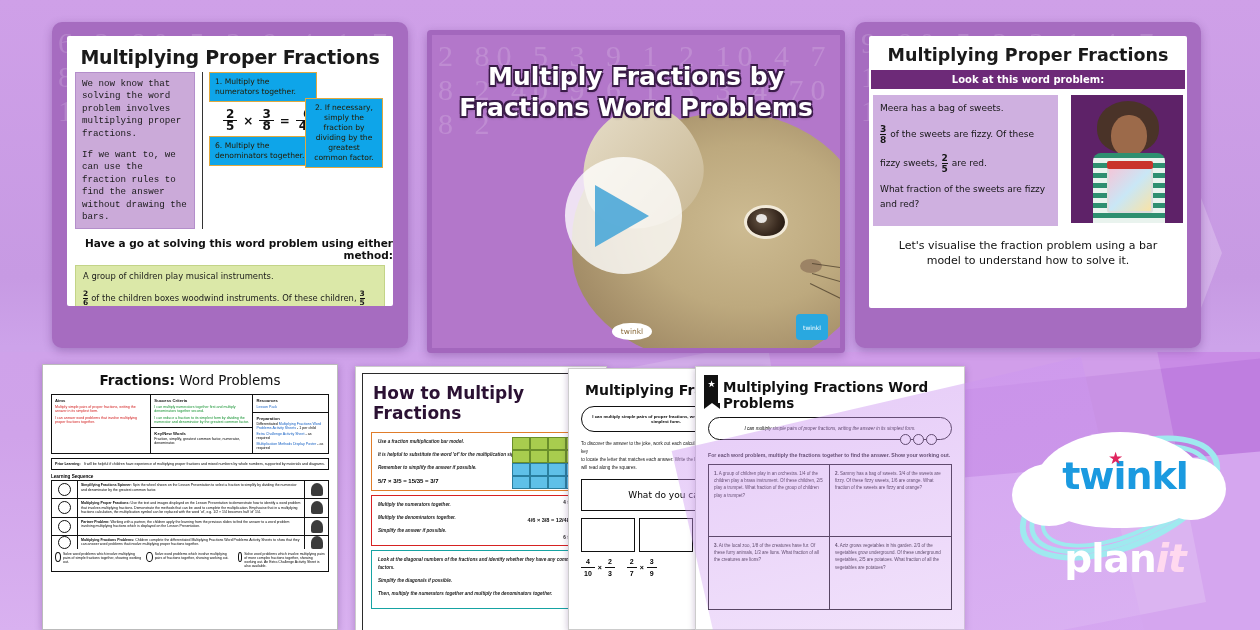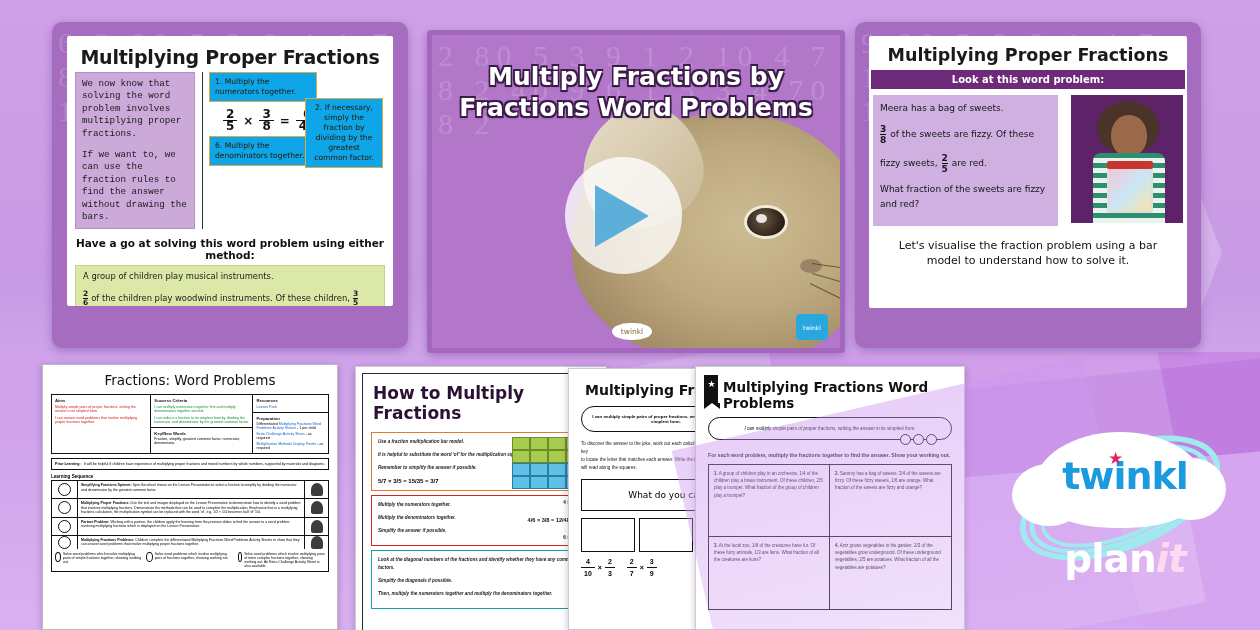--- a/index.html
+++ b/index.html
@@ -91,21 +91,21 @@
   .ob3 { position: absolute; right: 2px; top: 26px; width: 78px; text-align: center; }
   .s1-eq {
     display: flex; align-items: center; gap: 6px; justify-content: flex-start;
     margin: 7px 0 4px 14px; font-family: "DejaVu Sans", sans-serif;
     font-weight: bold; font-size: 12px; color: #111;
   }
   .frac { display: inline-block; text-align: center; line-height: 11px; }
   .frac .num { display: block; border-bottom: 1.4px solid #111; padding: 0 3px; }
   .frac .den { display: block; padding: 0 3px; }
   .s1-prompt {
-    text-align: center; font-family: "DejaVu Sans", sans-serif;
+    text-align: right; font-family: "DejaVu Sans", sans-serif;
     font-weight: bold; font-size: 10.5px; color: #111; margin: 8px 0 4px;
   }
   .s1-green {
     margin: 0 8px; background: #dbe8a8; border: 1px solid #c3d488;
     padding: 5px 7px; font-size: 8.4px; line-height: 11.5px;
     font-family: "DejaVu Sans", sans-serif; color: #1a1a1a;
   }
   .s1-green .ln { margin-bottom: 7px; display: flex; align-items: center; flex-wrap: wrap; gap: 3px;}
   .mini-frac { display:inline-block; text-align:center; line-height:8px; font-size:7.5px; font-weight:bold;}
   .mini-frac .num { display:block; border-bottom:1px solid #111; }
@@ -213,21 +213,21 @@
   .doc {
     position: absolute; background: #fff;
     box-shadow: 0 2px 7px rgba(60,15,90,0.28);
     overflow: hidden;
   }
   #doc-plan { left: 42px; top: 364px; width: 296px; height: 266px; border: 1px solid #bbb; }
   .plan-title {
     text-align: center; font-family: "DejaVu Sans", sans-serif;
     font-size: 13.5px; padding: 7px 0 6px; color: #111;
   }
-  .plan-title b { font-weight: normal; }
+  .plan-title b { font-weight: bold; }
   .plan-grid { margin: 0 8px; border: 1.2px solid #111; display: flex; font-size: 3.6px; }
   .pg-col { border-right: 1px solid #111; padding: 3px; }
   .pg-col:last-child { border-right: none; }
   .pg-h { font-weight: bold; color: #111; font-size: 4.2px; display:block; margin-bottom:1.5px;}
   .red { color: #d21a1a; } .green { color: #12922f; } .blue { color: #1560c4; }
   .pg-sub { border-top: 1px solid #111; margin: 3px -3px 0; padding: 3px 3px 0; }
   .plan-prior {
     margin: 4px 8px 0; border: 1.2px solid #111; padding: 3px; font-size: 3.6px; display: flex; gap: 3px;
   }
   .plan-seq-label { margin: 4px 8px 0; font-size: 4.6px; font-weight: bold; }
@@ -366,21 +366,21 @@
     <div class="s1-prompt">Have a go at solving this word problem using either method:</div>
     <div class="s1-green">
       <div class="ln">
           <span>A group of children play musical instruments.</span>
         </div>
       <div class="ln">
         <span class="mini-frac">
           <span class="num">2</span>
           <span>6</span>
         </span>
-        <span>of the children play woodwind instruments. Of these children,</span>
+        <span>of the children boxes woodwind instruments. Of these children,</span>
         <span class="mini-frac">
           <span class="num">3</span>
           <span>5</span>
         </span>
         <span>play the flute.</span>
       </div>
 
     </div>
   </div>
 </div>

